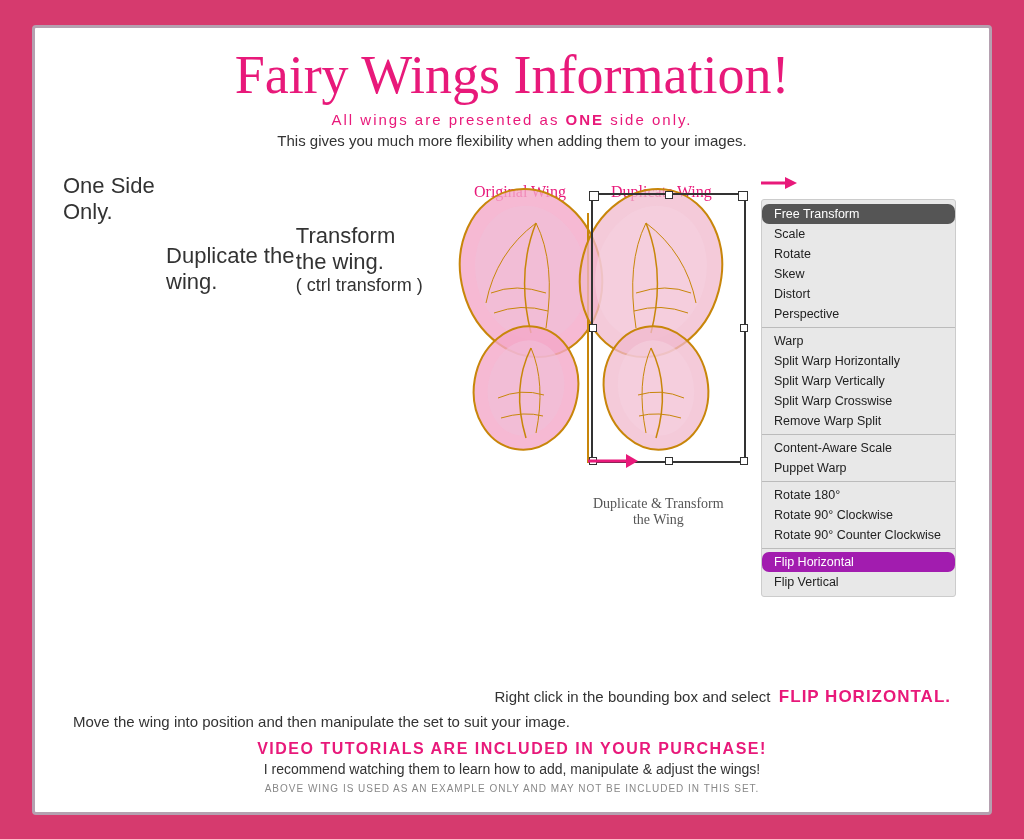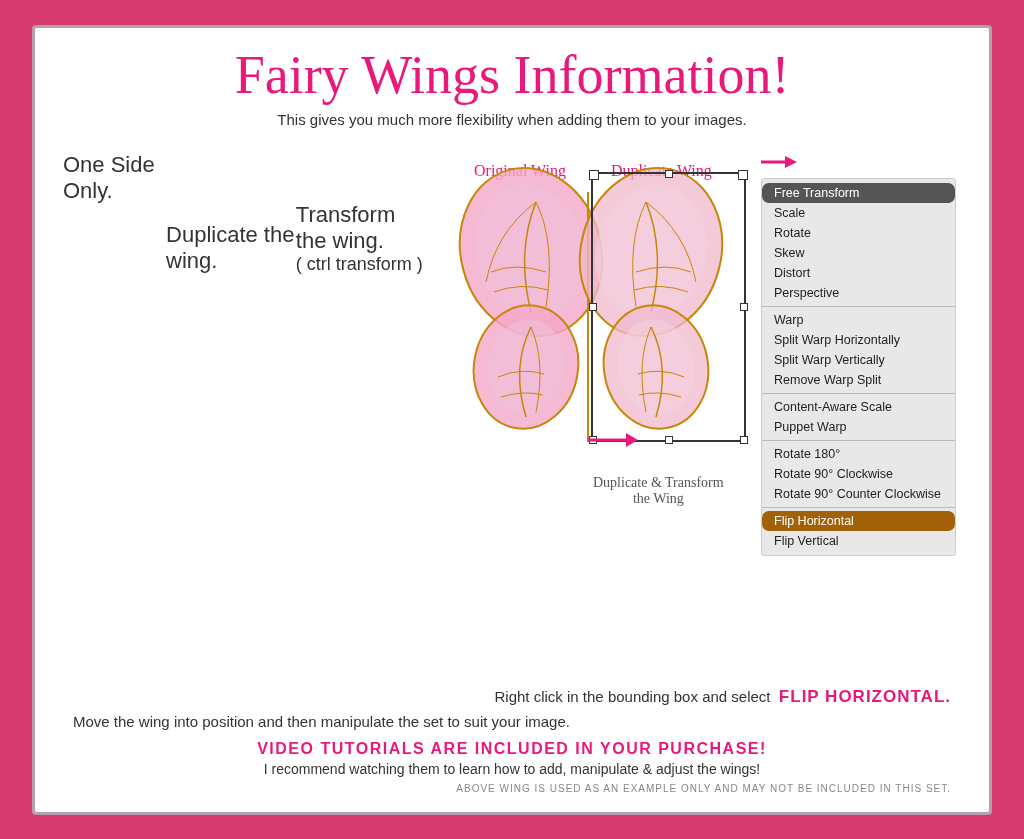--- a/index.html
+++ b/index.html
@@ -251,21 +251,21 @@
       padding: 3px 12px;
       color: #222;
       cursor: default;
       border-radius: 7px;
     }
     .menu-item.active {
       background: #555;
       color: white;
     }
     .menu-item.highlighted {
-      background: #a16207;
+      background: #a21caf;
       color: white;
     }
     .menu-divider {
       height: 1px;
       background: #bbb;
       margin: 3px 0;
     }
     .bottom-text {
       width: 100%;
       padding: 0 20px;
@@ -303,32 +303,35 @@
     .video-sub {
       color: #333;
       font-size: 14px;
       text-align: center;
       font-family: Arial, sans-serif;
       margin-bottom: 6px;
     }
     .footnote {
       color: #888;
       font-size: 10px;
-      text-align: right;
+      text-align: center;
       font-family: Arial, sans-serif;
       letter-spacing: 1px;
     }
   </style>
 </head>
 <body>
 
 <div class="outer-border">
   <div class="inner-content">
 
     <div class="title">Fairy Wings Information!</div>
+    <div class="subtitle">
+      All wings are presented as <span>ONE</span> side only.
+    </div>
     <div class="description">This gives you much more flexibility when adding them to your images.</div>
 
     <div class="main-area">
 
       <div class="left-panel">
         <div class="label-one-side">One Side Only.</div>
         <div class="label-duplicate">Duplicate the wing.</div>
         <div class="label-transform">
           <div>Transform the wing.</div>
           <div class="label-transform-sub">( ctrl transform )</div>
@@ -419,20 +422,21 @@
           <div class="menu-item active">Free Transform</div>
           <div class="menu-item">Scale</div>
           <div class="menu-item">Rotate</div>
           <div class="menu-item">Skew</div>
           <div class="menu-item">Distort</div>
           <div class="menu-item">Perspective</div>
           <div class="menu-divider"></div>
           <div class="menu-item">Warp</div>
           <div class="menu-item">Split Warp Horizontally</div>
           <div class="menu-item">Split Warp Vertically</div>
+          <div class="menu-item">Split Warp Crosswise</div>
           <div class="menu-item">Remove Warp Split</div>
           <div class="menu-divider"></div>
           <div class="menu-item">Content-Aware Scale</div>
           <div class="menu-item">Puppet Warp</div>
           <div class="menu-divider"></div>
           <div class="menu-item">Rotate 180°</div>
           <div class="menu-item">Rotate 90° Clockwise</div>
           <div class="menu-item">Rotate 90° Counter Clockwise</div>
           <div class="menu-divider"></div>
           <div class="menu-item highlighted">Flip Horizontal</div>

